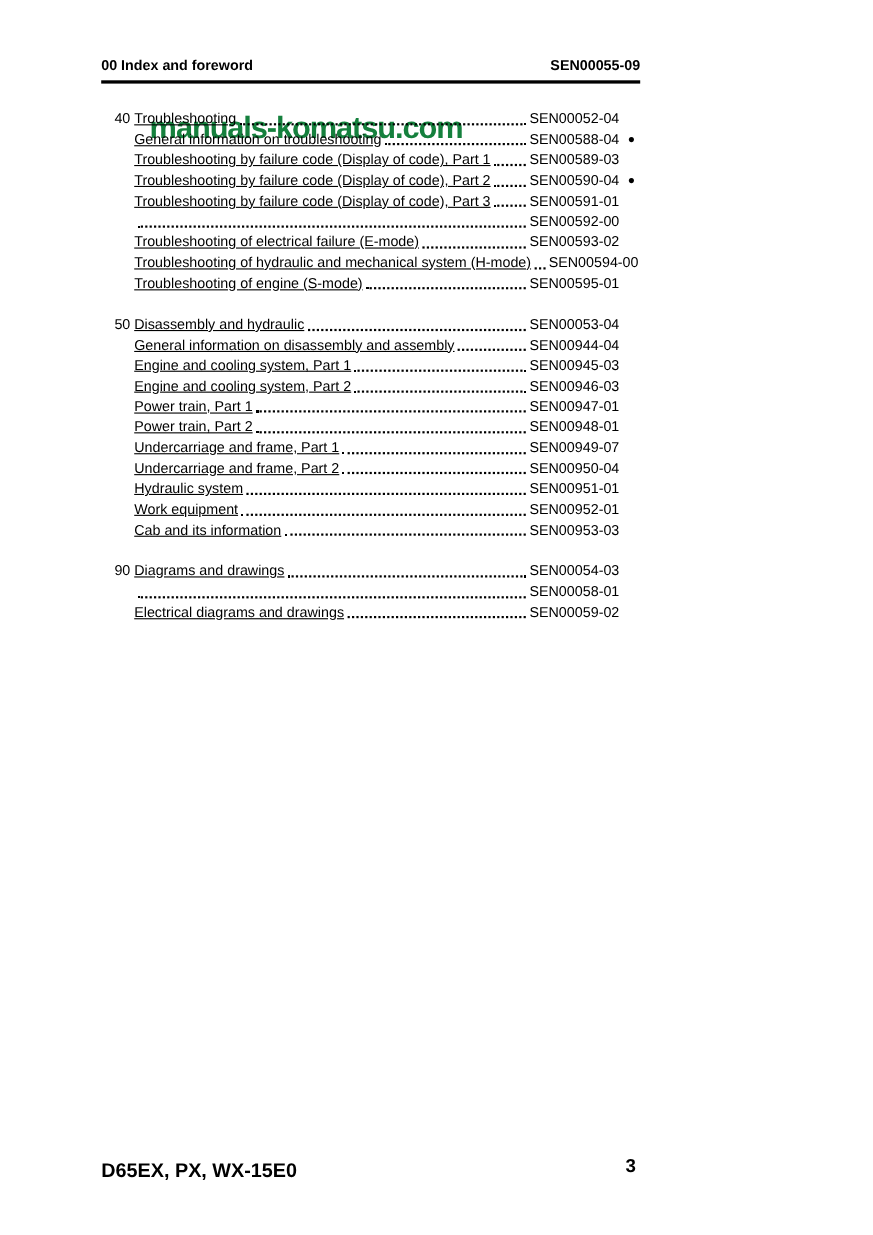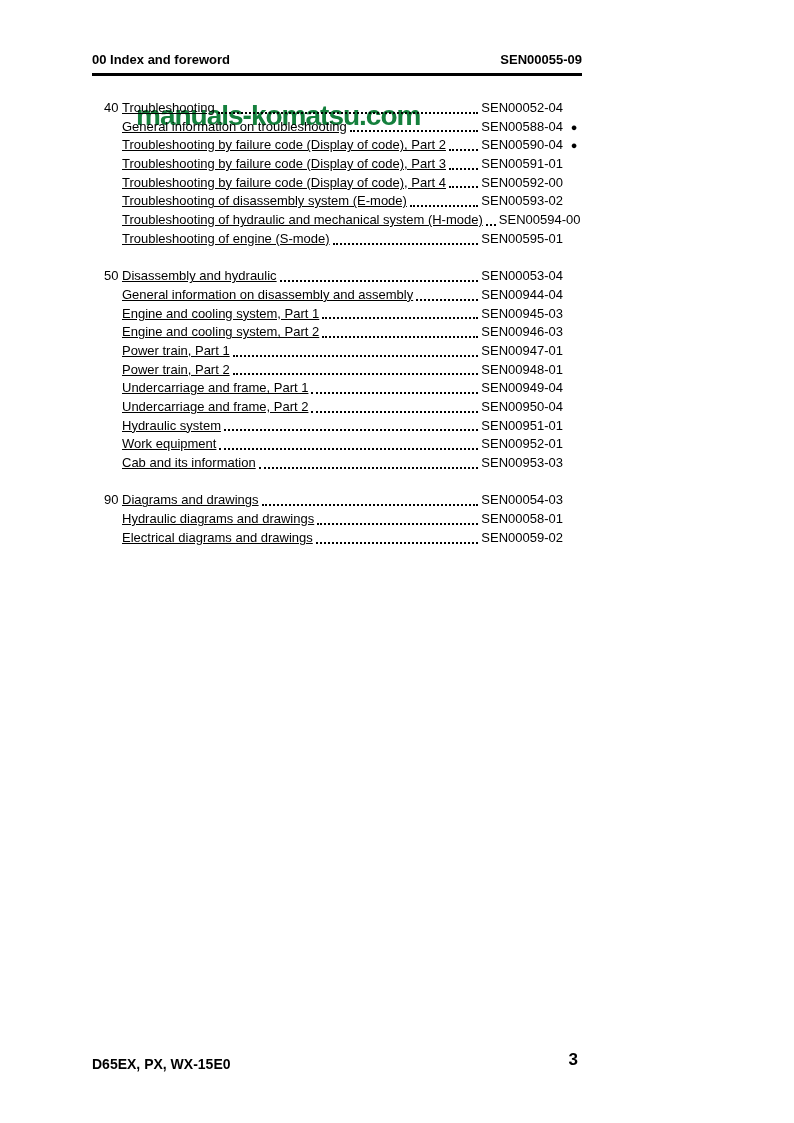--- a/index.html
+++ b/index.html
@@ -84,21 +84,21 @@
     text-align: center;
     font-size: 11px;
     line-height: 18.7px;
   }
 
   
   .footer-model {
     position: absolute;
     left: 92px;
     top: 1056px;
-    font-size: 14px;
+    font-size: 18px;
     font-weight: bold;
     line-height: 16px;
   }
   .footer-page {
     position: absolute;
     right: 64px;
     top: 1050px;
     font-size: 17px;
     font-weight: bold;
     line-height: 20px;
@@ -127,40 +127,45 @@
         </div>
         <div class="toc-row">
           <span class="toc-num"></span>
           <span class="toc-title">General information on troubleshooting</span>
           <span class="toc-leader"></span>
           <span class="toc-code">SEN00588-04</span>
           <span class="toc-bullet">●</span>
         </div>
         <div class="toc-row">
           <span class="toc-num"></span>
+          <span class="toc-title">Troubleshooting by failure code (Display of code), Part 1</span>
+          <span class="toc-leader"></span>
+          <span class="toc-code">SEN00589-03</span>
+        </div>
+        <div class="toc-row">
+          <span class="toc-num"></span>
           <span class="toc-title">Troubleshooting by failure code (Display of code), Part 2</span>
           <span class="toc-leader"></span>
           <span class="toc-code">SEN00590-04</span>
           <span class="toc-bullet">●</span>
         </div>
         <div class="toc-row">
           <span class="toc-num"></span>
           <span class="toc-title">Troubleshooting by failure code (Display of code), Part 3</span>
           <span class="toc-leader"></span>
           <span class="toc-code">SEN00591-01</span>
         </div>
         <div class="toc-row">
           <span class="toc-num"></span>
-          <span class="toc-title">Troubleshooting by failure code (Display of code), Part 4</span>
           <span class="toc-leader"></span>
           <span class="toc-code">SEN00592-00</span>
         </div>
         <div class="toc-row">
           <span class="toc-num"></span>
-          <span class="toc-title">Troubleshooting of disassembly system (E-mode)</span>
+          <span class="toc-title">Troubleshooting of electrical failure (E-mode)</span>
           <span class="toc-leader"></span>
           <span class="toc-code">SEN00593-02</span>
         </div>
         <div class="toc-row">
           <span class="toc-num"></span>
           <span class="toc-title">Troubleshooting of hydraulic and mechanical system (H-mode)</span>
           <span class="toc-leader"></span>
           <span class="toc-code">SEN00594-00</span>
         </div>
         <div class="toc-row">
@@ -204,21 +209,21 @@
         <div class="toc-row">
           <span class="toc-num"></span>
           <span class="toc-title">Power train, Part 2</span>
           <span class="toc-leader"></span>
           <span class="toc-code">SEN00948-01</span>
         </div>
         <div class="toc-row">
           <span class="toc-num"></span>
           <span class="toc-title">Undercarriage and frame, Part 1</span>
           <span class="toc-leader"></span>
-          <span class="toc-code">SEN00949-04</span>
+          <span class="toc-code">SEN00949-07</span>
         </div>
         <div class="toc-row">
           <span class="toc-num"></span>
           <span class="toc-title">Undercarriage and frame, Part 2</span>
           <span class="toc-leader"></span>
           <span class="toc-code">SEN00950-04</span>
         </div>
         <div class="toc-row">
           <span class="toc-num"></span>
           <span class="toc-title">Hydraulic system</span>
@@ -240,21 +245,20 @@
       </div>
       <div class="toc-section">
         <div class="toc-row">
           <span class="toc-num">90</span>
           <span class="toc-title">Diagrams and drawings</span>
           <span class="toc-leader"></span>
           <span class="toc-code">SEN00054-03</span>
         </div>
         <div class="toc-row">
           <span class="toc-num"></span>
-          <span class="toc-title">Hydraulic diagrams and drawings</span>
           <span class="toc-leader"></span>
           <span class="toc-code">SEN00058-01</span>
         </div>
         <div class="toc-row">
           <span class="toc-num"></span>
           <span class="toc-title">Electrical diagrams and drawings</span>
           <span class="toc-leader"></span>
           <span class="toc-code">SEN00059-02</span>
         </div>
       </div>

